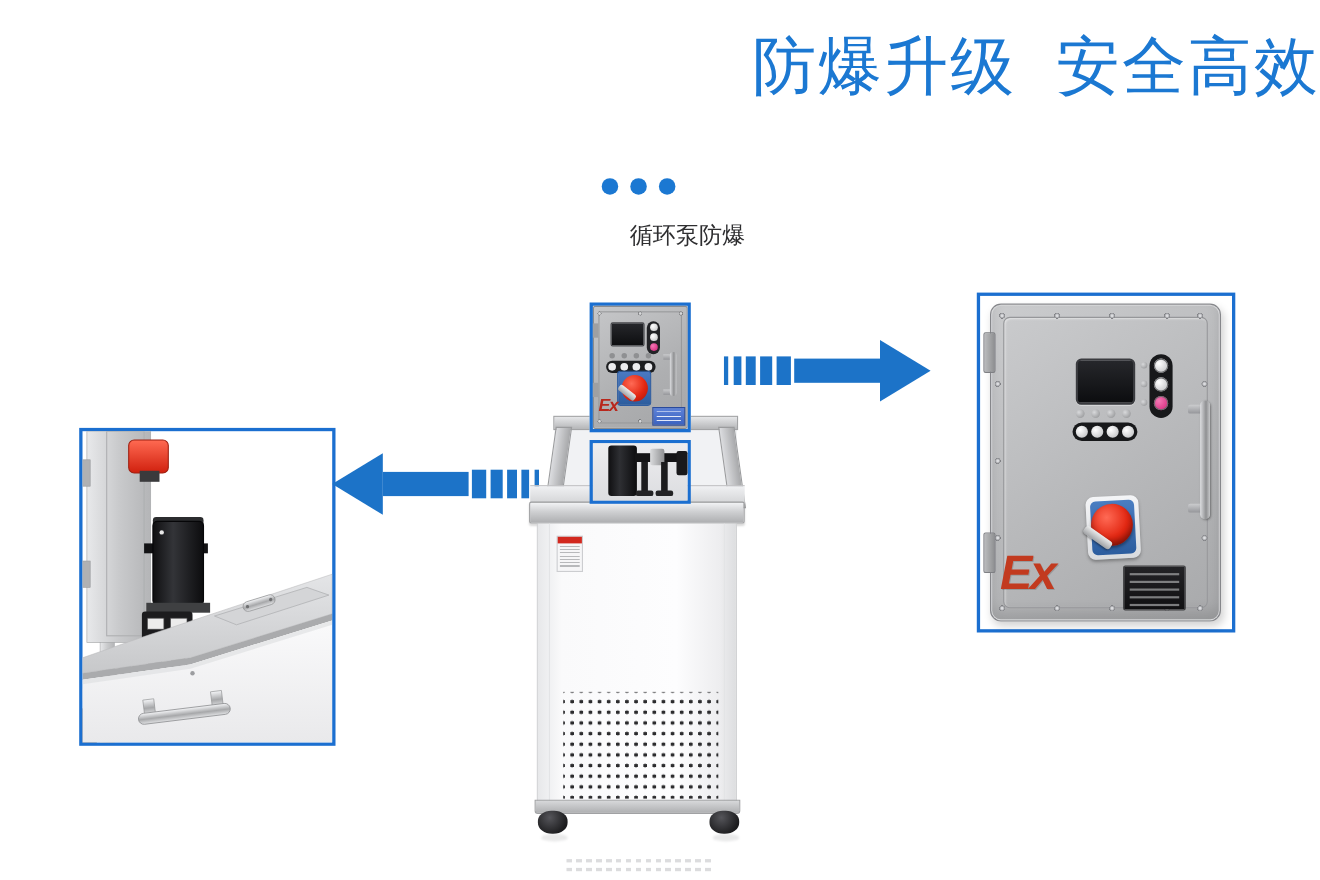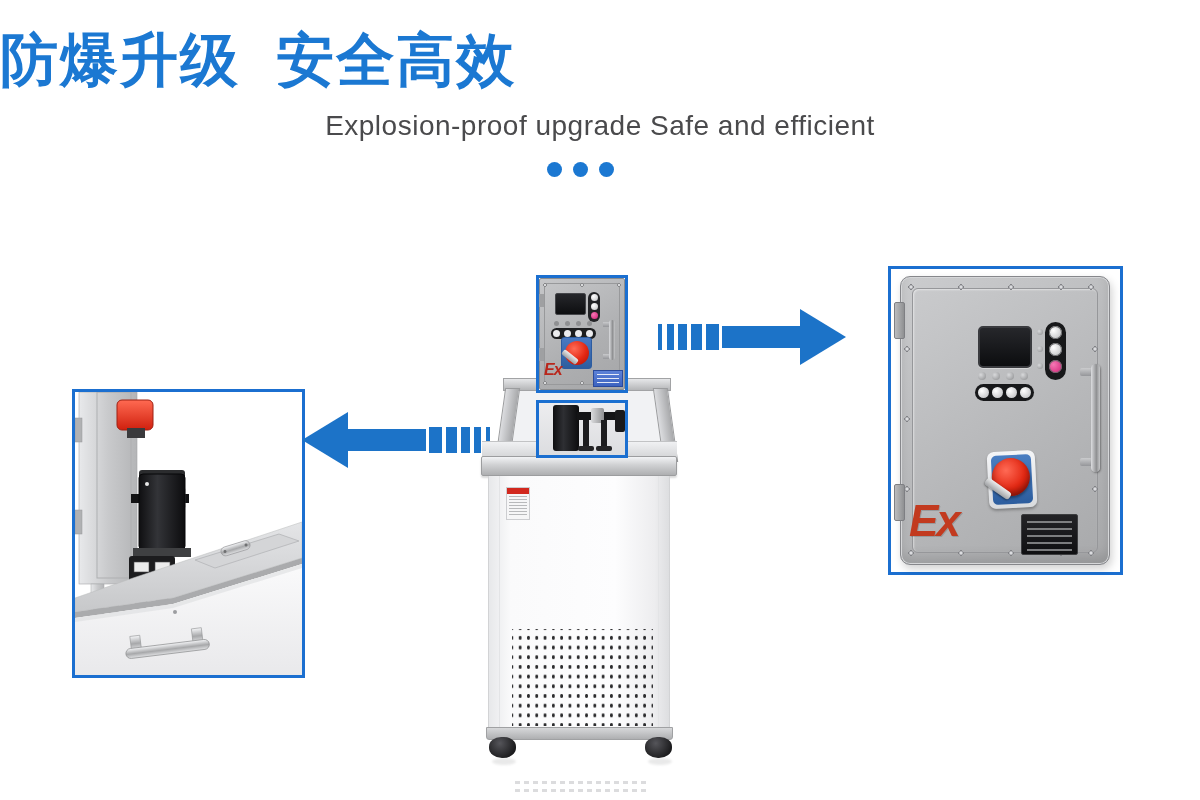--- a/index.html
+++ b/index.html
@@ -1,19 +1,19 @@
 <!DOCTYPE html>
 <html><head>
 <meta charset="utf-8">
 <style>
   html,body{margin:0;padding:0;background:#ffffff;}
   .canvas{position:relative;width:1200px;height:800px;margin:0 auto;background:#ffffff;overflow:hidden;
           font-family:"Liberation Sans","DejaVu Sans",sans-serif;}
   
-  .title{position:absolute;top:22px;left:0;right:0;text-align:left;font-size:58px;font-weight:700;
+  .title{position:absolute;top:22px;left:0;right:0;text-align:right;font-size:58px;font-weight:400;
          color:#1b78d2;letter-spacing:2px;white-space:pre;}
   .subtitle{position:absolute;top:110px;left:0;right:0;text-align:center;font-size:28px;font-weight:300;
             color:#4a4a4c;letter-spacing:.5px;}
   .dots{position:absolute;top:162px;left:0;right:40px;display:flex;justify-content:center;gap:11px;}
   .dots span{width:15px;height:15px;border-radius:50%;background:#1b78d2;display:block;}
   .features{position:absolute;top:199px;left:300px;width:650px;text-align:center;font-size:21px;
             color:#2e2e30;line-height:31px;}
   
   .photo-box{position:absolute;background:#fff;border:3px solid #1b6fd0;box-sizing:border-box;}
   #left-photo{left:72px;top:389px;width:233px;height:289px;}
@@ -82,27 +82,27 @@
   .refl-row{height:3px;background:repeating-linear-gradient(90deg,#94959a 0 5px,transparent 5px 9px);opacity:.33;}
   .highlight-box{border:3px solid #1b6fd0;}
   .mini{position:absolute;box-sizing:border-box;}
 </style>
 </head>
 <body>
 
 <div class="canvas">
 
   <div class="title">防爆升级  安全高效</div>
-  <div class="subtitle">Explosion-proof upgrade Safe and efficient</div>
   <div class="dots">
     <span></span>
     <span></span>
     <span></span>
   </div>
   <div class="features">
+    <div>循环泵防爆</div>
   </div>
 
   <div id="left-photo" class="photo-box">
     <svg width="227" height="283" viewBox="0 0 227 283">
       <defs>
         <linearGradient id="steelV" x1="0" y1="0" x2="1" y2="0">
           <stop offset="0" stop-color="#e8e9eb"></stop>
             <stop offset=".5" stop-color="#c9cacc"></stop>
             <stop offset="1" stop-color="#b4b5b7"></stop>
         </linearGradient>

